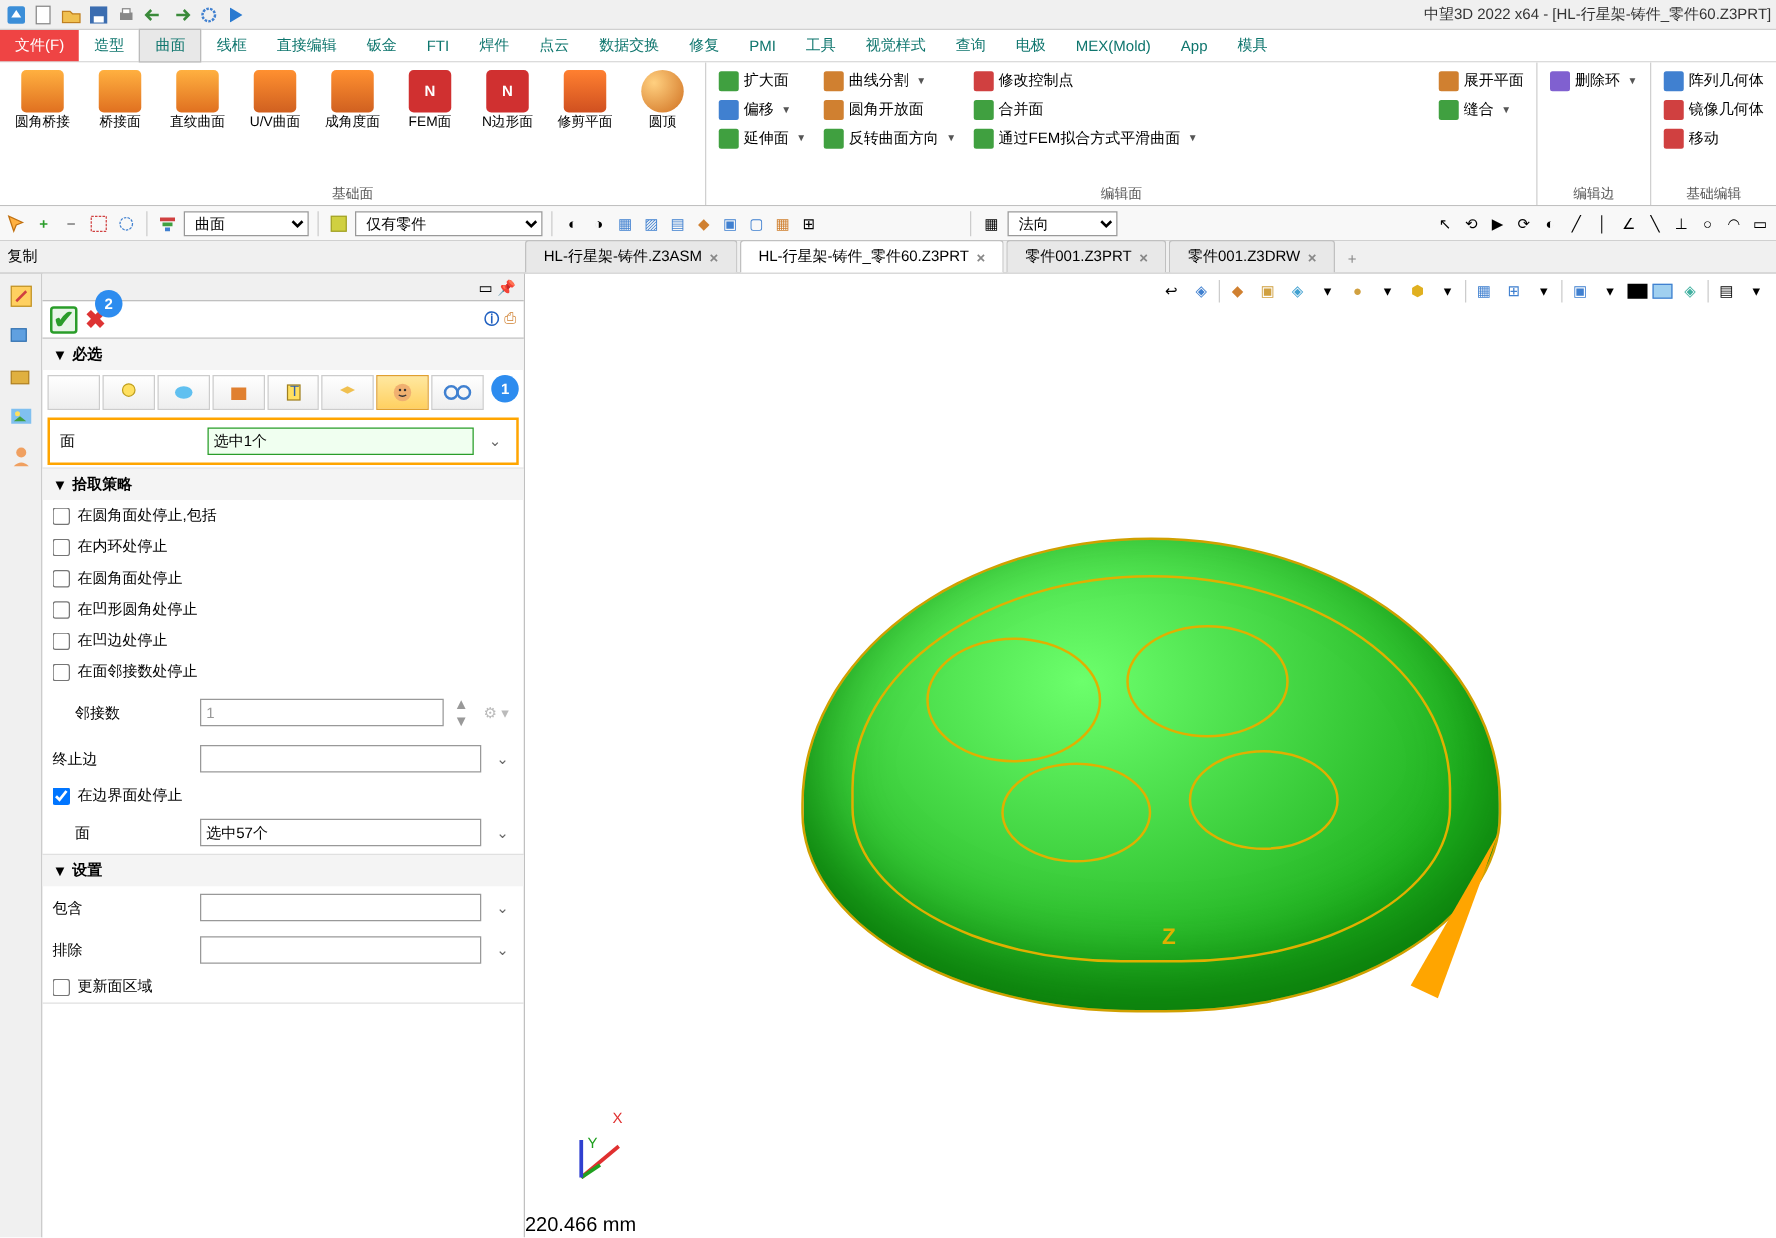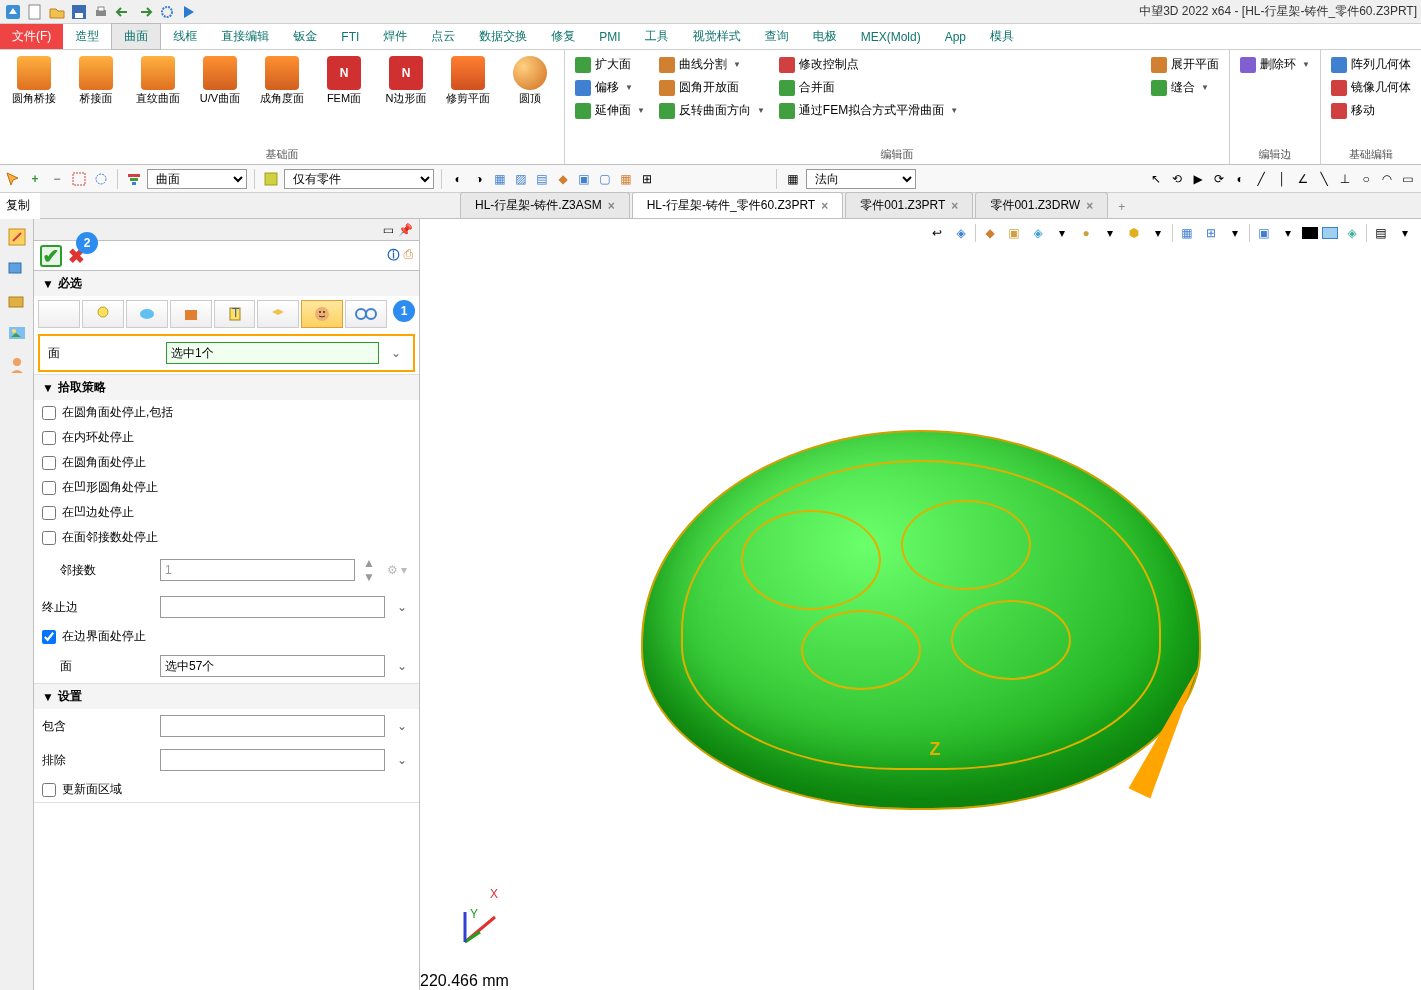--- a/index.html
+++ b/index.html
@@ -30,21 +30,21 @@
 .small-btn .icon { width: 16px; height: 16px; border-radius: 2px; }
 .dd-arrow { font-size: 8px; color: #555; margin-left: 2px; }
 
 
 .toolbar-row { height: 28px; background: #f8f8f8; display: flex; align-items: center; padding: 0 4px; gap: 4px; border-bottom: 1px solid #d0d0d0; }
 .tb-icon { width: 18px; height: 18px; display: inline-flex; align-items: center; justify-content: center; }
 .tb-combo { height: 20px; border: 1px solid #999; background: #fff; padding: 0 4px; }
 .tb-sep { width: 1px; height: 20px; background: #ccc; margin: 0 3px; }
 
 
-.doctabs { height: 26px; background: #f0f0f0; display: flex; align-items: flex-end; border-bottom: 1px solid #c0c0c0; padding-left: 420px; margin-left: 40px; }
+.doctabs { height: 26px; background: #f0f0f0; display: flex; align-items: flex-end; border-bottom: 1px solid #c0c0c0; padding-left: 420px; }
 .doctab { padding: 4px 14px; border: 1px solid #c0c0c0; border-bottom: none; background: #e8e8e8; margin-right: 2px; display: flex; align-items: center; gap: 6px; border-radius: 3px 3px 0 0; }
 .doctab.active { background: #fff; }
 .doctab .close { color: #888; font-weight: bold; }
 .doctab-add { padding: 4px 8px; color: #888; }
 
 
 .main { display: flex; height: calc(100% - 24px - 26px - 115px - 28px - 26px); }
 .left-sidebar { width: 34px; background: #f0f0f0; border-right: 1px solid #c0c0c0; display: flex; flex-direction: column; align-items: center; gap: 8px; padding-top: 6px; }
 .left-sidebar .side-icon { width: 24px; height: 24px; display: flex; align-items: center; justify-content: center; border-radius: 3px; }
 
@@ -352,21 +352,21 @@
     <span class="tb-icon" style="color:#4080d0">▨</span>
     <span class="tb-icon" style="color:#4080d0">▤</span>
     <span class="tb-icon" style="color:#d08030">◆</span>
     <span class="tb-icon" style="color:#4080d0">▣</span>
     <span class="tb-icon" style="color:#4080d0">▢</span>
     <span class="tb-icon" style="color:#d08030">▦</span>
     <span class="tb-icon">⊞</span>
   </span>
   <span class="tb-sep"></span>
   <span class="tb-icon">▦</span>
-  <select class="tb-combo" style="width:110px"><option>法向</option></select>
+  <select class="tb-combo" style="width:88px"><option>法向</option></select>
   <span style="flex:1;display:flex;gap:3px;justify-content:flex-end">
     <span class="tb-icon">↖</span>
     <span class="tb-icon">⟲</span>
     <span class="tb-icon">▶</span>
     <span class="tb-icon">⟳</span>
     <span class="tb-icon">◐</span>
     <span class="tb-icon">╱</span>
     <span class="tb-icon">│</span>
     <span class="tb-icon">∠</span>
     <span class="tb-icon">╲</span>

